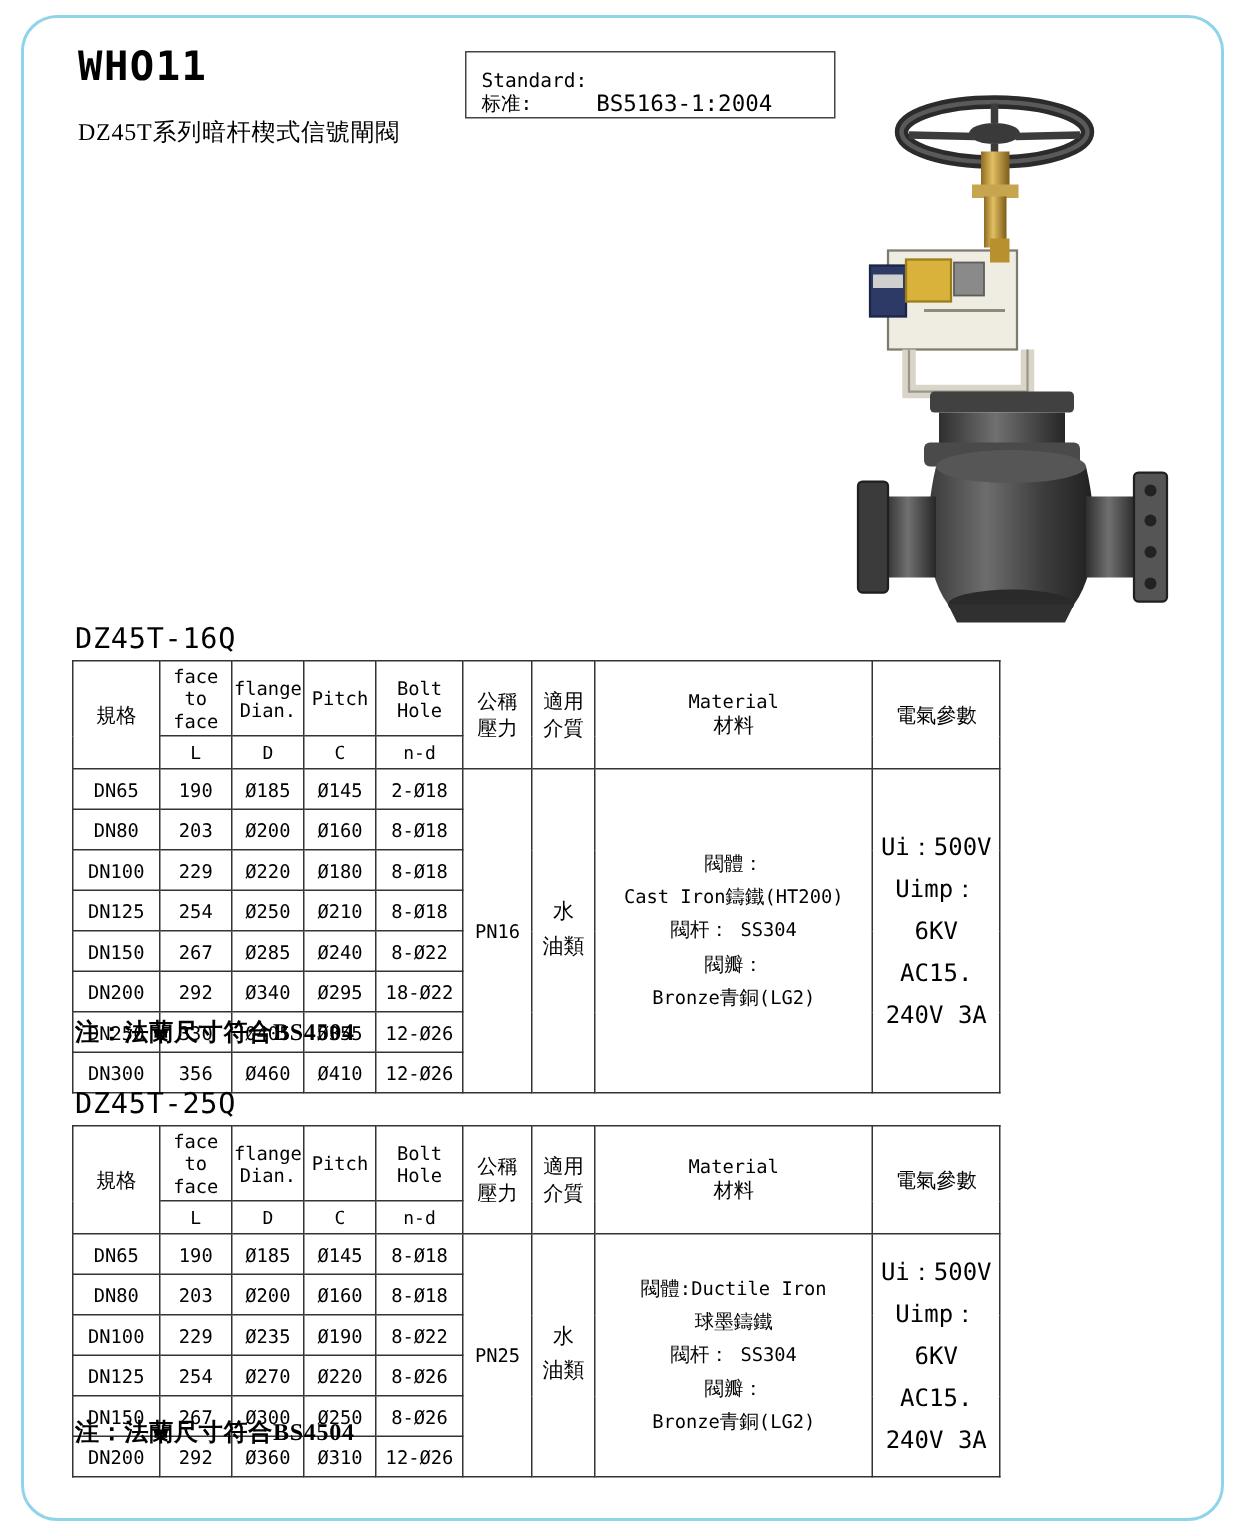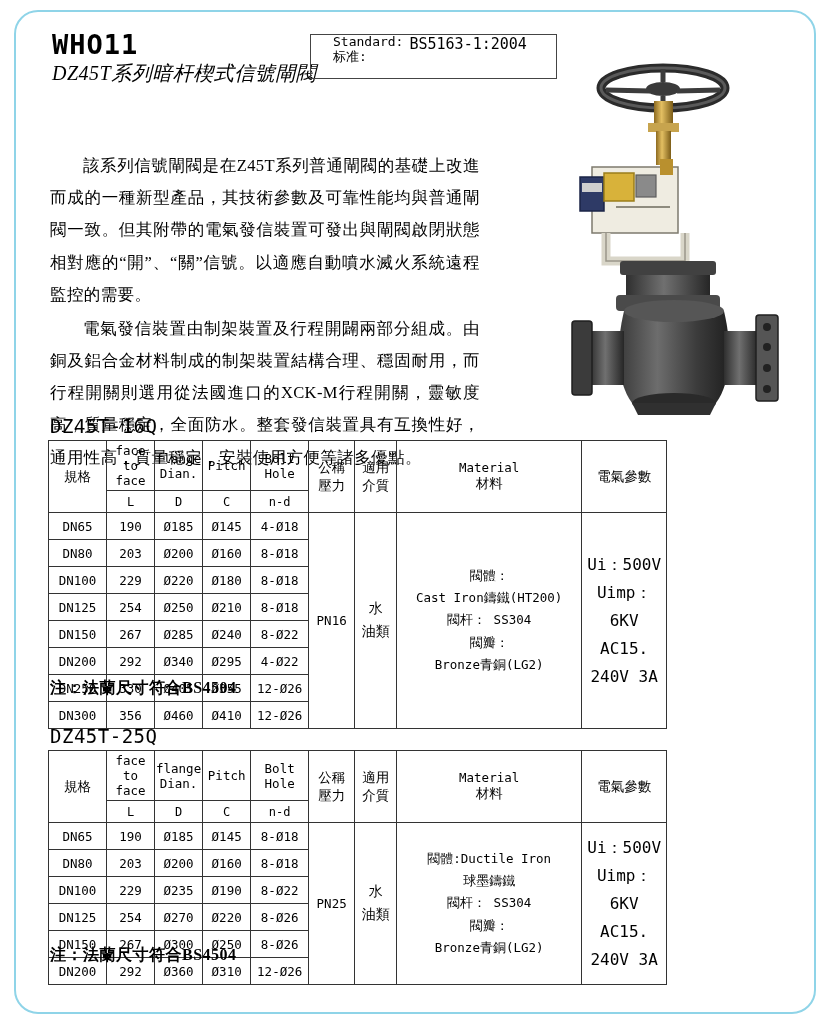--- a/index.html
+++ b/index.html
@@ -39,38 +39,37 @@
     top: 30px;
   }
   .model-code {
     font-family: "DejaVu Sans Mono", monospace;
     font-size: 27px;
     font-weight: bold;
     letter-spacing: 1px;
     line-height: 1.1;
   }
   .model-desc {
-    font-size: 20px;
-    margin-top: 0;
+    font-size: 16px;
+    margin-top: 18px;
     letter-spacing: 0.5px;
-    font-style: italic;
   }
   .standard-box {
     position: absolute;
     left: 310px;
     top: 34px;
     width: 247px;
     height: 45px;
     border: 1px solid #444;
     box-sizing: border-box;
     font-family: "DejaVu Sans Mono", monospace;
     font-size: 14px;
     display: flex;
-    align-items: flex-start;
-    padding-left: 22px;
+    align-items: flex-end;
+    padding-left: 10px;
   }
   .std-labels {
     display: inline-block;
     line-height: 1.15;
     font-size: 13px;
   }
   .std-value {
     font-size: 15px;
     margin-left: 6px;
   }
@@ -175,24 +174,20 @@
   </div>
 
   <div class="standard-box">
     <span class="std-labels">
       <span>Standard:</span><br>
       <span>标准:</span>
     </span>
     <span class="std-value">BS5163-1:2004</span>
   </div>
 
-  <div class="body-text">
-    <p>該系列信號閘閥是在Z45T系列普通閘閥的基礎上改進而成的一種新型產品，其技術參數及可靠性能均與普通閘閥一致。但其附帶的電氣發信裝置可發出與閘閥啟閉狀態相對應的“開”、“關”信號。以適應自動噴水滅火系統遠程監控的需要。</p>
-    <p>電氣發信裝置由制架裝置及行程開闢兩部分組成。由銅及鋁合金材料制成的制架裝置結構合理、穩固耐用，而行程開關則選用從法國進口的XCK-M行程開關，靈敏度高，質量穩定，全面防水。整套發信裝置具有互換性好，通用性高，質量穩定，安裝使用方便等諸多優點。</p>
-  </div>
 
   <div class="valve-image">
     <svg viewBox="0 0 290 380" width="290" height="380">
       <defs>
         <linearGradient id="body-g" x1="0" y1="0" x2="1" y2="0">
           <stop offset="0%" stop-color="#3a3a3a"></stop>
           <stop offset="35%" stop-color="#6d6d6d"></stop>
           <stop offset="70%" stop-color="#3c3c3c"></stop>
           <stop offset="100%" stop-color="#202020"></stop>
         </linearGradient>
@@ -284,21 +279,21 @@
         <td class="hdr-sub">D</td>
         <td class="hdr-sub">C</td>
         <td class="hdr-sub">n-d</td>
       </tr>
 
       <tr>
         <td class="rowcell">DN65</td>
         <td class="rowcell">190</td>
         <td class="rowcell">Ø185</td>
         <td class="rowcell">Ø145</td>
-        <td class="rowcell">4-Ø18</td>
+        <td class="rowcell">2-Ø18</td>
         <td rowspan="8">PN16</td>
         <td rowspan="8" class="media-cell">水<br>油類</td>
         <td rowspan="8" class="mat-cell">
           <span class="cjk-inline">閥體：</span><br>
           Cast Iron<span class="cjk-inline">鑄鐵</span>(HT200)<br>
           <span class="cjk-inline">閥杆：</span> SS304<br>
           <span class="cjk-inline">閥瓣：</span><br>
           Bronze<span class="cjk-inline">青銅</span>(LG2)
         </td>
         <td rowspan="8" class="elec-cell">
@@ -331,21 +326,21 @@
         <td class="rowcell">267</td>
         <td class="rowcell">Ø285</td>
         <td class="rowcell">Ø240</td>
         <td class="rowcell">8-Ø22</td>
       </tr>
       <tr>
         <td class="rowcell">DN200</td>
         <td class="rowcell">292</td>
         <td class="rowcell">Ø340</td>
         <td class="rowcell">Ø295</td>
-        <td class="rowcell">4-Ø22</td>
+        <td class="rowcell">18-Ø22</td>
       </tr>
       <tr>
         <td class="rowcell">DN250</td>
         <td class="rowcell">330</td>
         <td class="rowcell">Ø405</td>
         <td class="rowcell">Ø355</td>
         <td class="rowcell">12-Ø26</td>
       </tr>
       <tr>
         <td class="rowcell">DN300</td>

